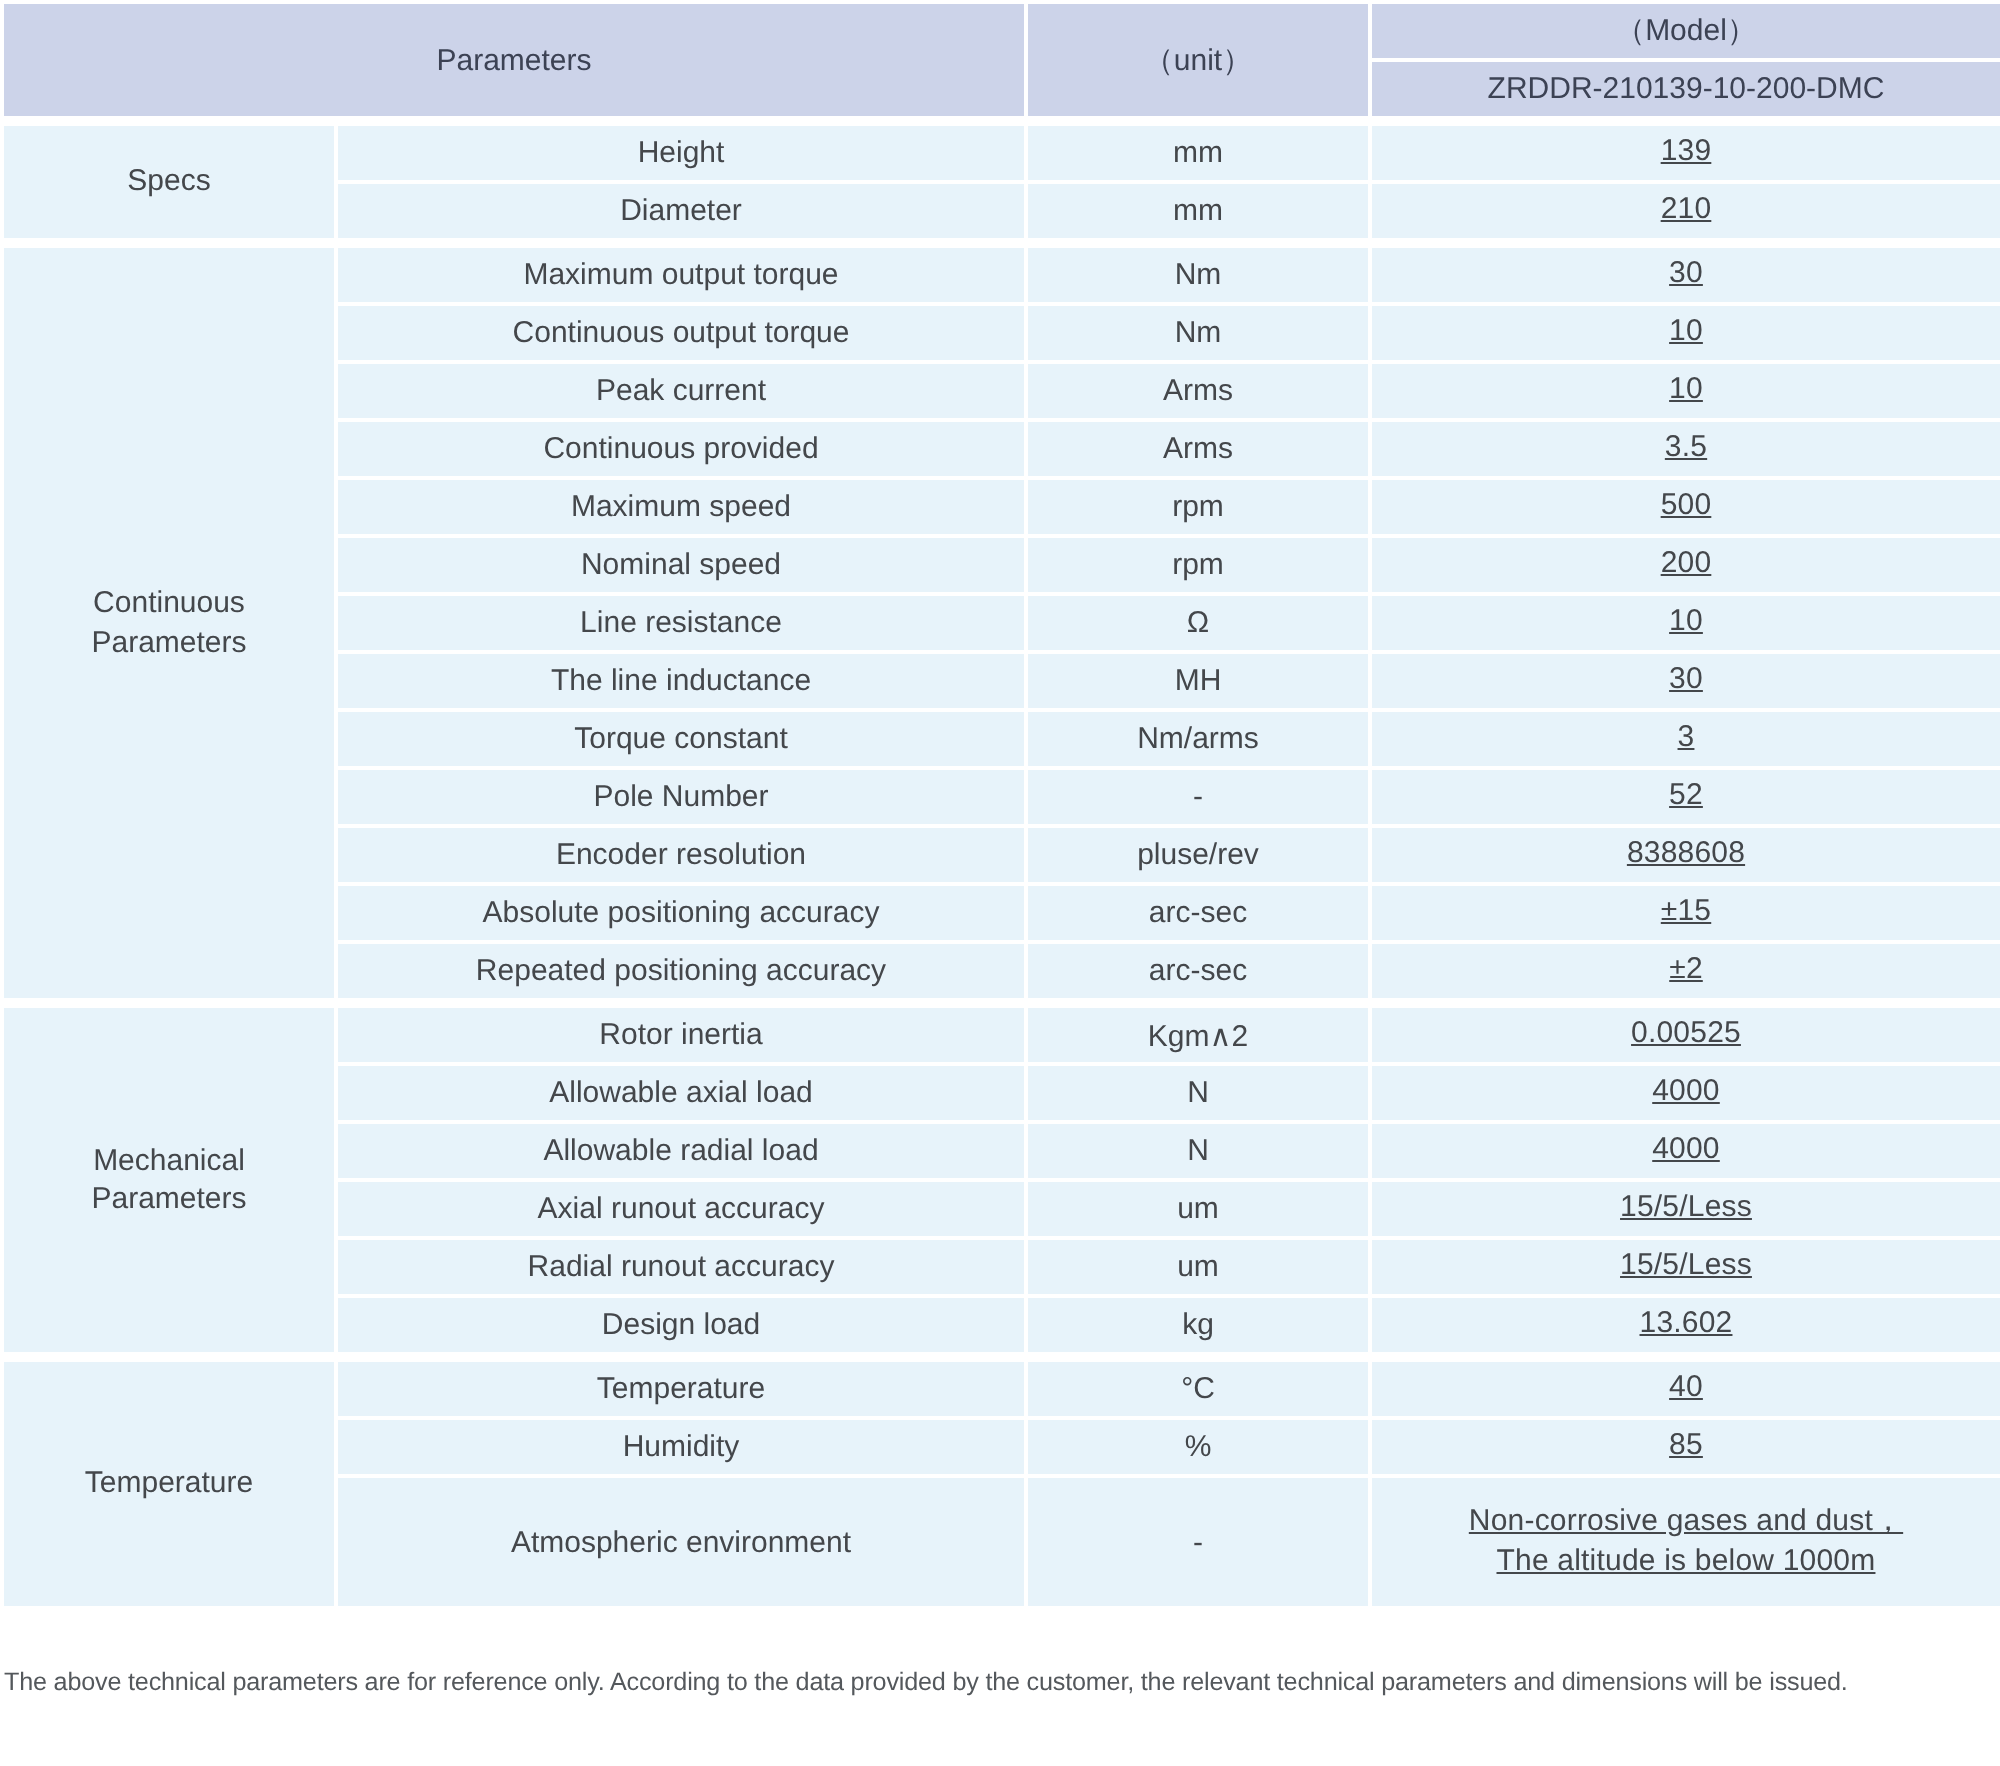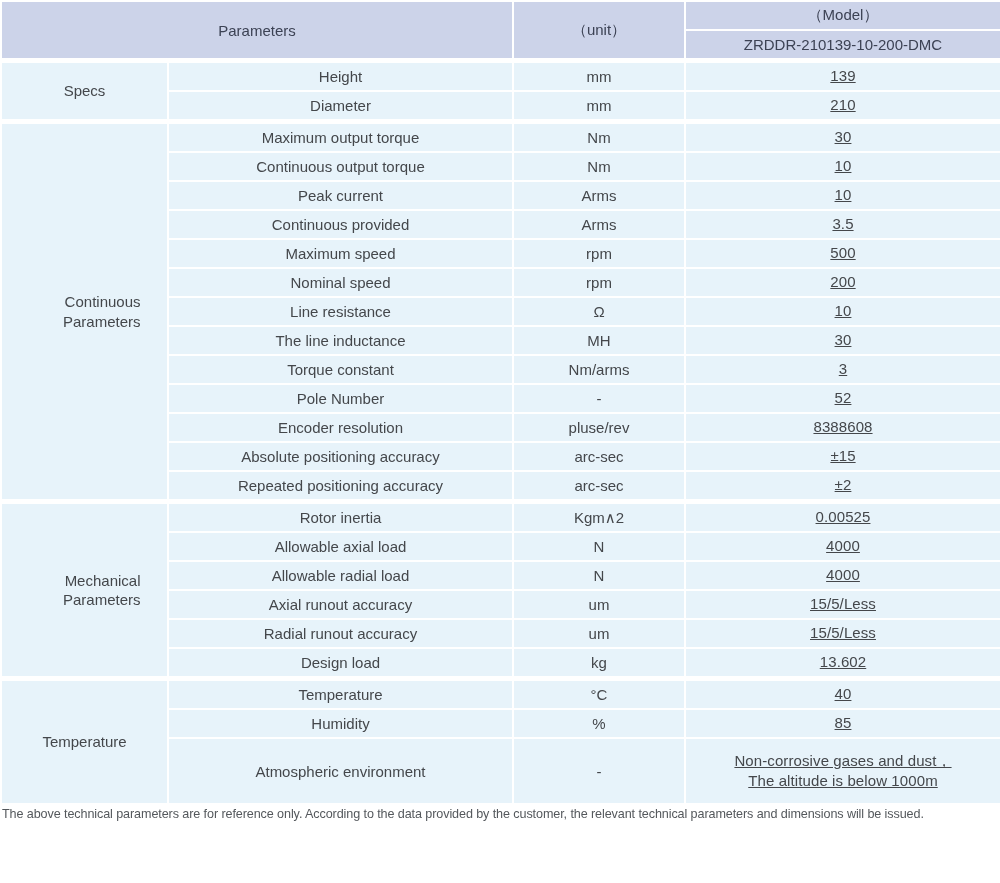--- a/index.html
+++ b/index.html
@@ -49,36 +49,35 @@
   tr.body-row td {
     background: #e7f3fa;
   }
   tr.group-start td {
     border-top: 5px solid #ffffff;
   }
   td.group-cell span {
     display: inline-block;
     max-width: 112px;
     line-height: 1.3;
-    text-align: right;
   }
   td.param-cell {
     text-align: left;
     padding-left: 26px;
     margin-top: 44px;
   }
   td.value-cell span {
     white-space: pre-line;
     line-height: 1.35;
     letter-spacing: 0.1px;
     text-decoration: underline;
   }
   tr.tall-row td { height: 64px; }
   .footnote {
-    margin-top: 2px;
+    margin-top: 29px;
     padding-left: 2px;
     font-size: 12.6px;
     letter-spacing: -0.1px;
     color: #54585c;
     white-space: nowrap;
   }
 </style>
 </head>
 <body>
 

